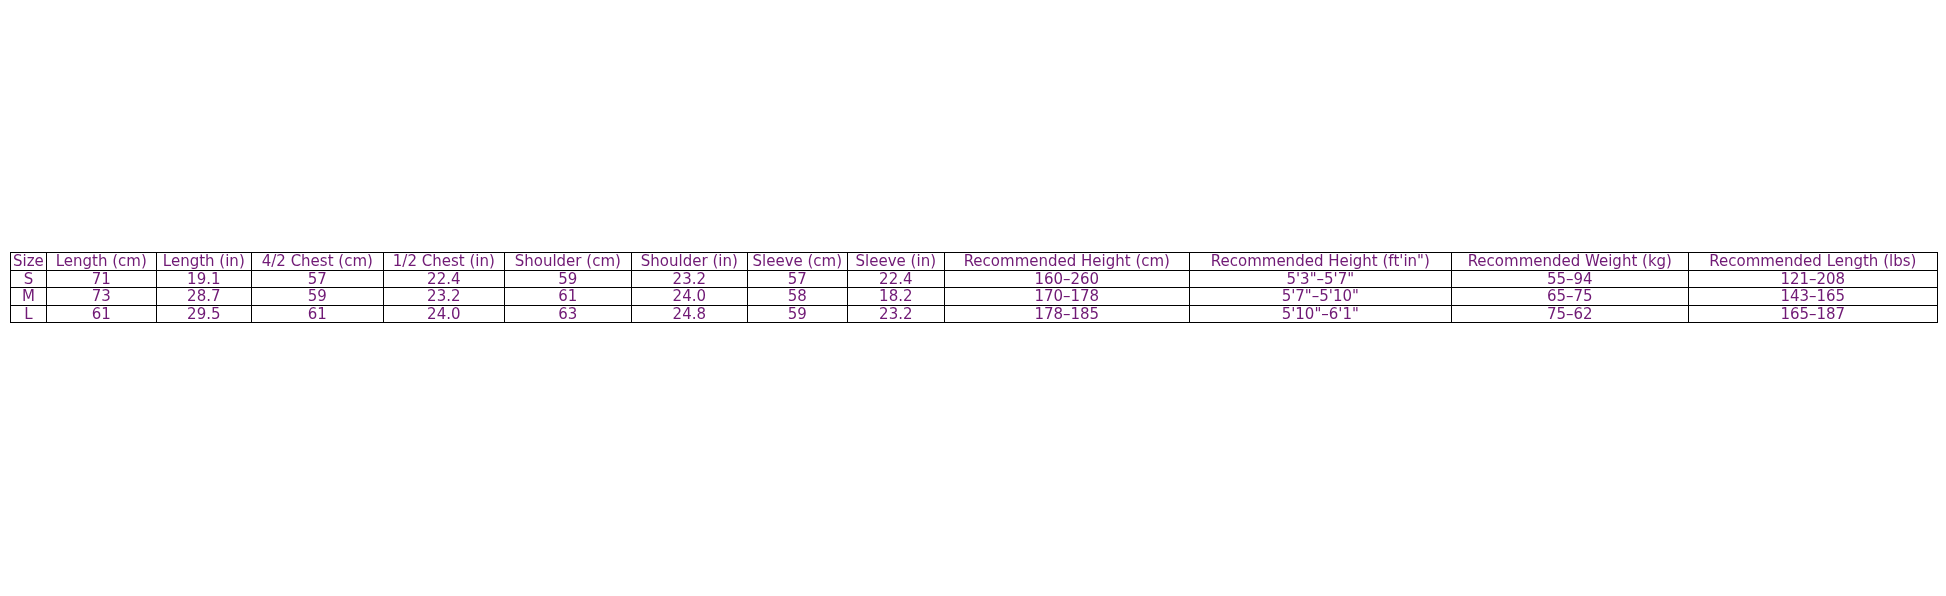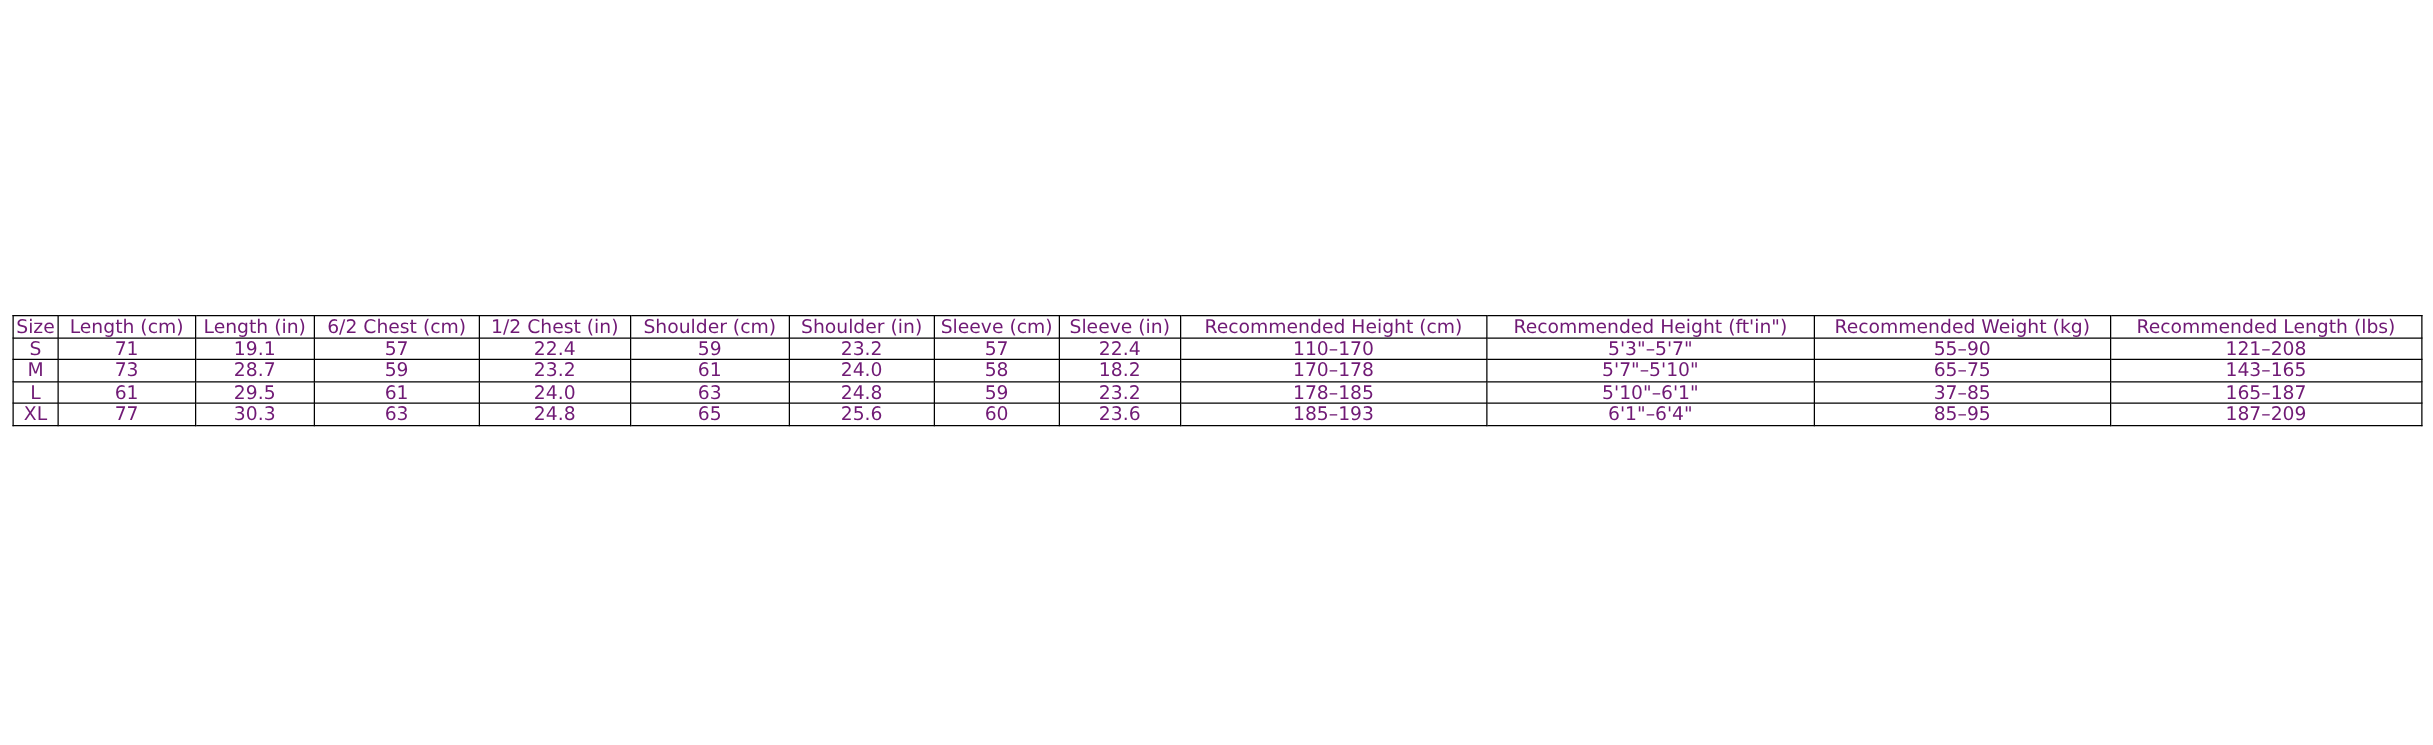--- a/index.html
+++ b/index.html
@@ -58,21 +58,21 @@
         <col style="width: 245px;">
         <col style="width: 262px;">
         <col style="width: 237px;">
         <col style="width: 249px;">
       </colgroup>
     <thead>
       <tr>
           <th>Size</th>
           <th>Length (cm)</th>
           <th>Length (in)</th>
-          <th>6/2 Chest (cm)</th>
+          <th>4/2 Chest (cm)</th>
           <th>1/2 Chest (in)</th>
           <th>Shoulder (cm)</th>
           <th>Shoulder (in)</th>
           <th>Sleeve (cm)</th>
           <th>Sleeve (in)</th>
           <th>Recommended Height (cm)</th>
           <th>Recommended Height (ft'in")</th>
           <th>Recommended Weight (kg)</th>
           <th>Recommended Length (lbs)</th>
         </tr>
@@ -81,23 +81,23 @@
         <tr>
           <td>S</td>
           <td>71</td>
           <td>19.1</td>
           <td>57</td>
           <td>22.4</td>
           <td>59</td>
           <td>23.2</td>
           <td>57</td>
           <td>22.4</td>
-          <td>110–170</td>
+          <td>160–260</td>
           <td>5'3"–5'7"</td>
-          <td>55–90</td>
+          <td>55–94</td>
           <td>121–208</td>
         </tr>
         <tr>
           <td>M</td>
           <td>73</td>
           <td>28.7</td>
           <td>59</td>
           <td>23.2</td>
           <td>61</td>
           <td>24.0</td>
@@ -113,33 +113,18 @@
           <td>61</td>
           <td>29.5</td>
           <td>61</td>
           <td>24.0</td>
           <td>63</td>
           <td>24.8</td>
           <td>59</td>
           <td>23.2</td>
           <td>178–185</td>
           <td>5'10"–6'1"</td>
-          <td>37–85</td>
+          <td>75–62</td>
           <td>165–187</td>
-        </tr>
-        <tr>
-          <td>XL</td>
-          <td>77</td>
-          <td>30.3</td>
-          <td>63</td>
-          <td>24.8</td>
-          <td>65</td>
-          <td>25.6</td>
-          <td>60</td>
-          <td>23.6</td>
-          <td>185–193</td>
-          <td>6'1"–6'4"</td>
-          <td>85–95</td>
-          <td>187–209</td>
         </tr>
       </tbody>
   </table>
 </div>
 
 </body></html>

